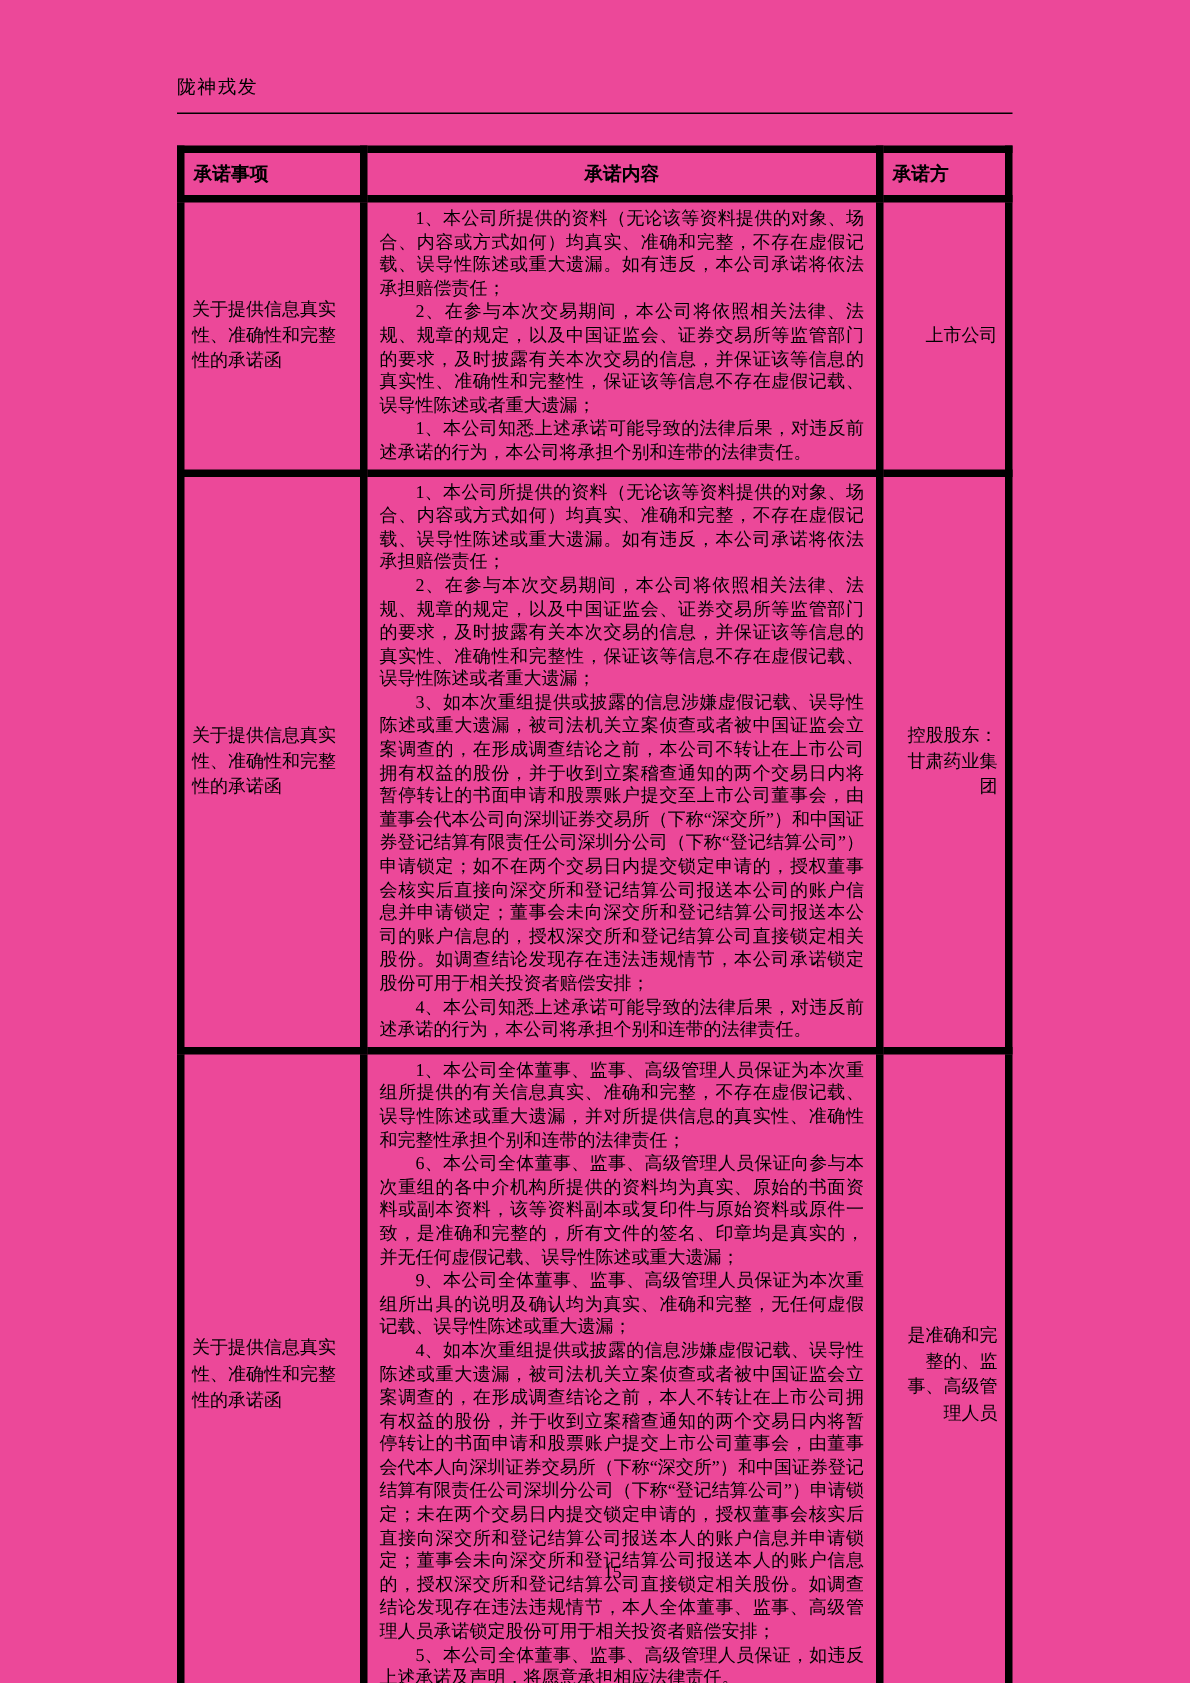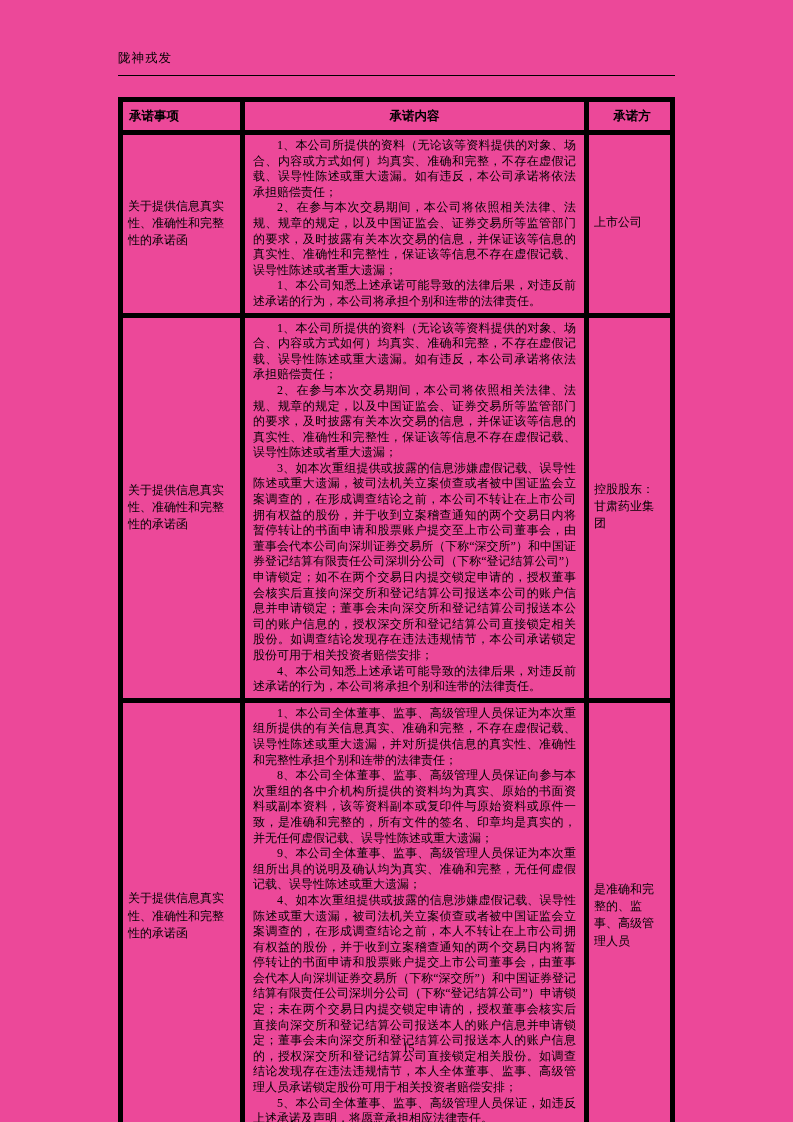--- a/index.html
+++ b/index.html
@@ -41,37 +41,36 @@
     vertical-align: middle;
     font-size: 12px;
   }
   .commitments th {
     font-weight: bold;
     height: 26px;
     font-size: 12.5px;
   }
   th.col-item  { width: 110px; text-align: left; padding-left: 6px; }
   th.col-content { text-align: center; }
-  th.col-party { width: 74px; text-align: center; padding-left: 6px; }
+  th.col-party { width: 74px; text-align: left; padding-left: 6px; }
   td.cell-item {
     padding: 4px 5px;
     line-height: 1.45;
   }
   td.cell-content { padding: 3px 8px; }
   td.cell-content p {
     margin: 0;
     text-align: justify;
     text-indent: 2em;
     line-height: 1.3;
   }
   td.cell-party {
     padding: 4px 5px;
     line-height: 1.45;
-    text-align: left;
-    font-family: Liberation Mono, monospace;
+    text-align: right;
   }
   .doc-footer {
     position: absolute;
     left: 12px;
     top: 1041px;
     width: 100%;
     text-align: center;
     font-size: 12px;
   }
 </style>
@@ -110,21 +109,21 @@
             <p>2、在参与本次交易期间，本公司将依照相关法律、法规、规章的规定，以及中国证监会、证券交易所等监管部门的要求，及时披露有关本次交易的信息，并保证该等信息的真实性、准确性和完整性，保证该等信息不存在虚假记载、误导性陈述或者重大遗漏；</p>
             <p>3、如本次重组提供或披露的信息涉嫌虚假记载、误导性陈述或重大遗漏，被司法机关立案侦查或者被中国证监会立案调查的，在形成调查结论之前，本公司不转让在上市公司拥有权益的股份，并于收到立案稽查通知的两个交易日内将暂停转让的书面申请和股票账户提交至上市公司董事会，由董事会代本公司向深圳证券交易所（下称“深交所”）和中国证券登记结算有限责任公司深圳分公司（下称“登记结算公司”）申请锁定；如不在两个交易日内提交锁定申请的，授权董事会核实后直接向深交所和登记结算公司报送本公司的账户信息并申请锁定；董事会未向深交所和登记结算公司报送本公司的账户信息的，授权深交所和登记结算公司直接锁定相关股份。如调查结论发现存在违法违规情节，本公司承诺锁定股份可用于相关投资者赔偿安排；</p>
             <p>4、本公司知悉上述承诺可能导致的法律后果，对违反前述承诺的行为，本公司将承担个别和连带的法律责任。</p>
           </td>
           <td class="cell-party">控股股东：甘肃药业集团</td>
         </tr>
         <tr>
           <td class="cell-item">关于提供信息真实性、准确性和完整性的承诺函</td>
           <td class="cell-content">
             <p>1、本公司全体董事、监事、高级管理人员保证为本次重组所提供的有关信息真实、准确和完整，不存在虚假记载、误导性陈述或重大遗漏，并对所提供信息的真实性、准确性和完整性承担个别和连带的法律责任；</p>
-            <p>8、本公司全体董事、监事、高级管理人员保证向参与本次重组的各中介机构所提供的资料均为真实、原始的书面资料或副本资料，该等资料副本或复印件与原始资料或原件一致，是准确和完整的，所有文件的签名、印章均是真实的，并无任何虚假记载、误导性陈述或重大遗漏；</p>
+            <p>6、本公司全体董事、监事、高级管理人员保证向参与本次重组的各中介机构所提供的资料均为真实、原始的书面资料或副本资料，该等资料副本或复印件与原始资料或原件一致，是准确和完整的，所有文件的签名、印章均是真实的，并无任何虚假记载、误导性陈述或重大遗漏；</p>
             <p>9、本公司全体董事、监事、高级管理人员保证为本次重组所出具的说明及确认均为真实、准确和完整，无任何虚假记载、误导性陈述或重大遗漏；</p>
             <p>4、如本次重组提供或披露的信息涉嫌虚假记载、误导性陈述或重大遗漏，被司法机关立案侦查或者被中国证监会立案调查的，在形成调查结论之前，本人不转让在上市公司拥有权益的股份，并于收到立案稽查通知的两个交易日内将暂停转让的书面申请和股票账户提交上市公司董事会，由董事会代本人向深圳证券交易所（下称“深交所”）和中国证券登记结算有限责任公司深圳分公司（下称“登记结算公司”）申请锁定；未在两个交易日内提交锁定申请的，授权董事会核实后直接向深交所和登记结算公司报送本人的账户信息并申请锁定；董事会未向深交所和登记结算公司报送本人的账户信息的，授权深交所和登记结算公司直接锁定相关股份。如调查结论发现存在违法违规情节，本人全体董事、监事、高级管理人员承诺锁定股份可用于相关投资者赔偿安排；</p>
             <p>5、本公司全体董事、监事、高级管理人员保证，如违反上述承诺及声明，将愿意承担相应法律责任。</p>
           </td>
           <td class="cell-party">是准确和完整的、监事、高级管理人员</td>
         </tr>
         <tr>
           <td class="cell-item">关于本次交易信息披露和申请文件真</td>
           <td class="cell-content">
             <p>本公司保证本次交易的信息披露和申请文件真实、准确、完整，不存在虚假记载、误导性陈述或重大遗漏，并承诺对本次交易信息披露</p>

